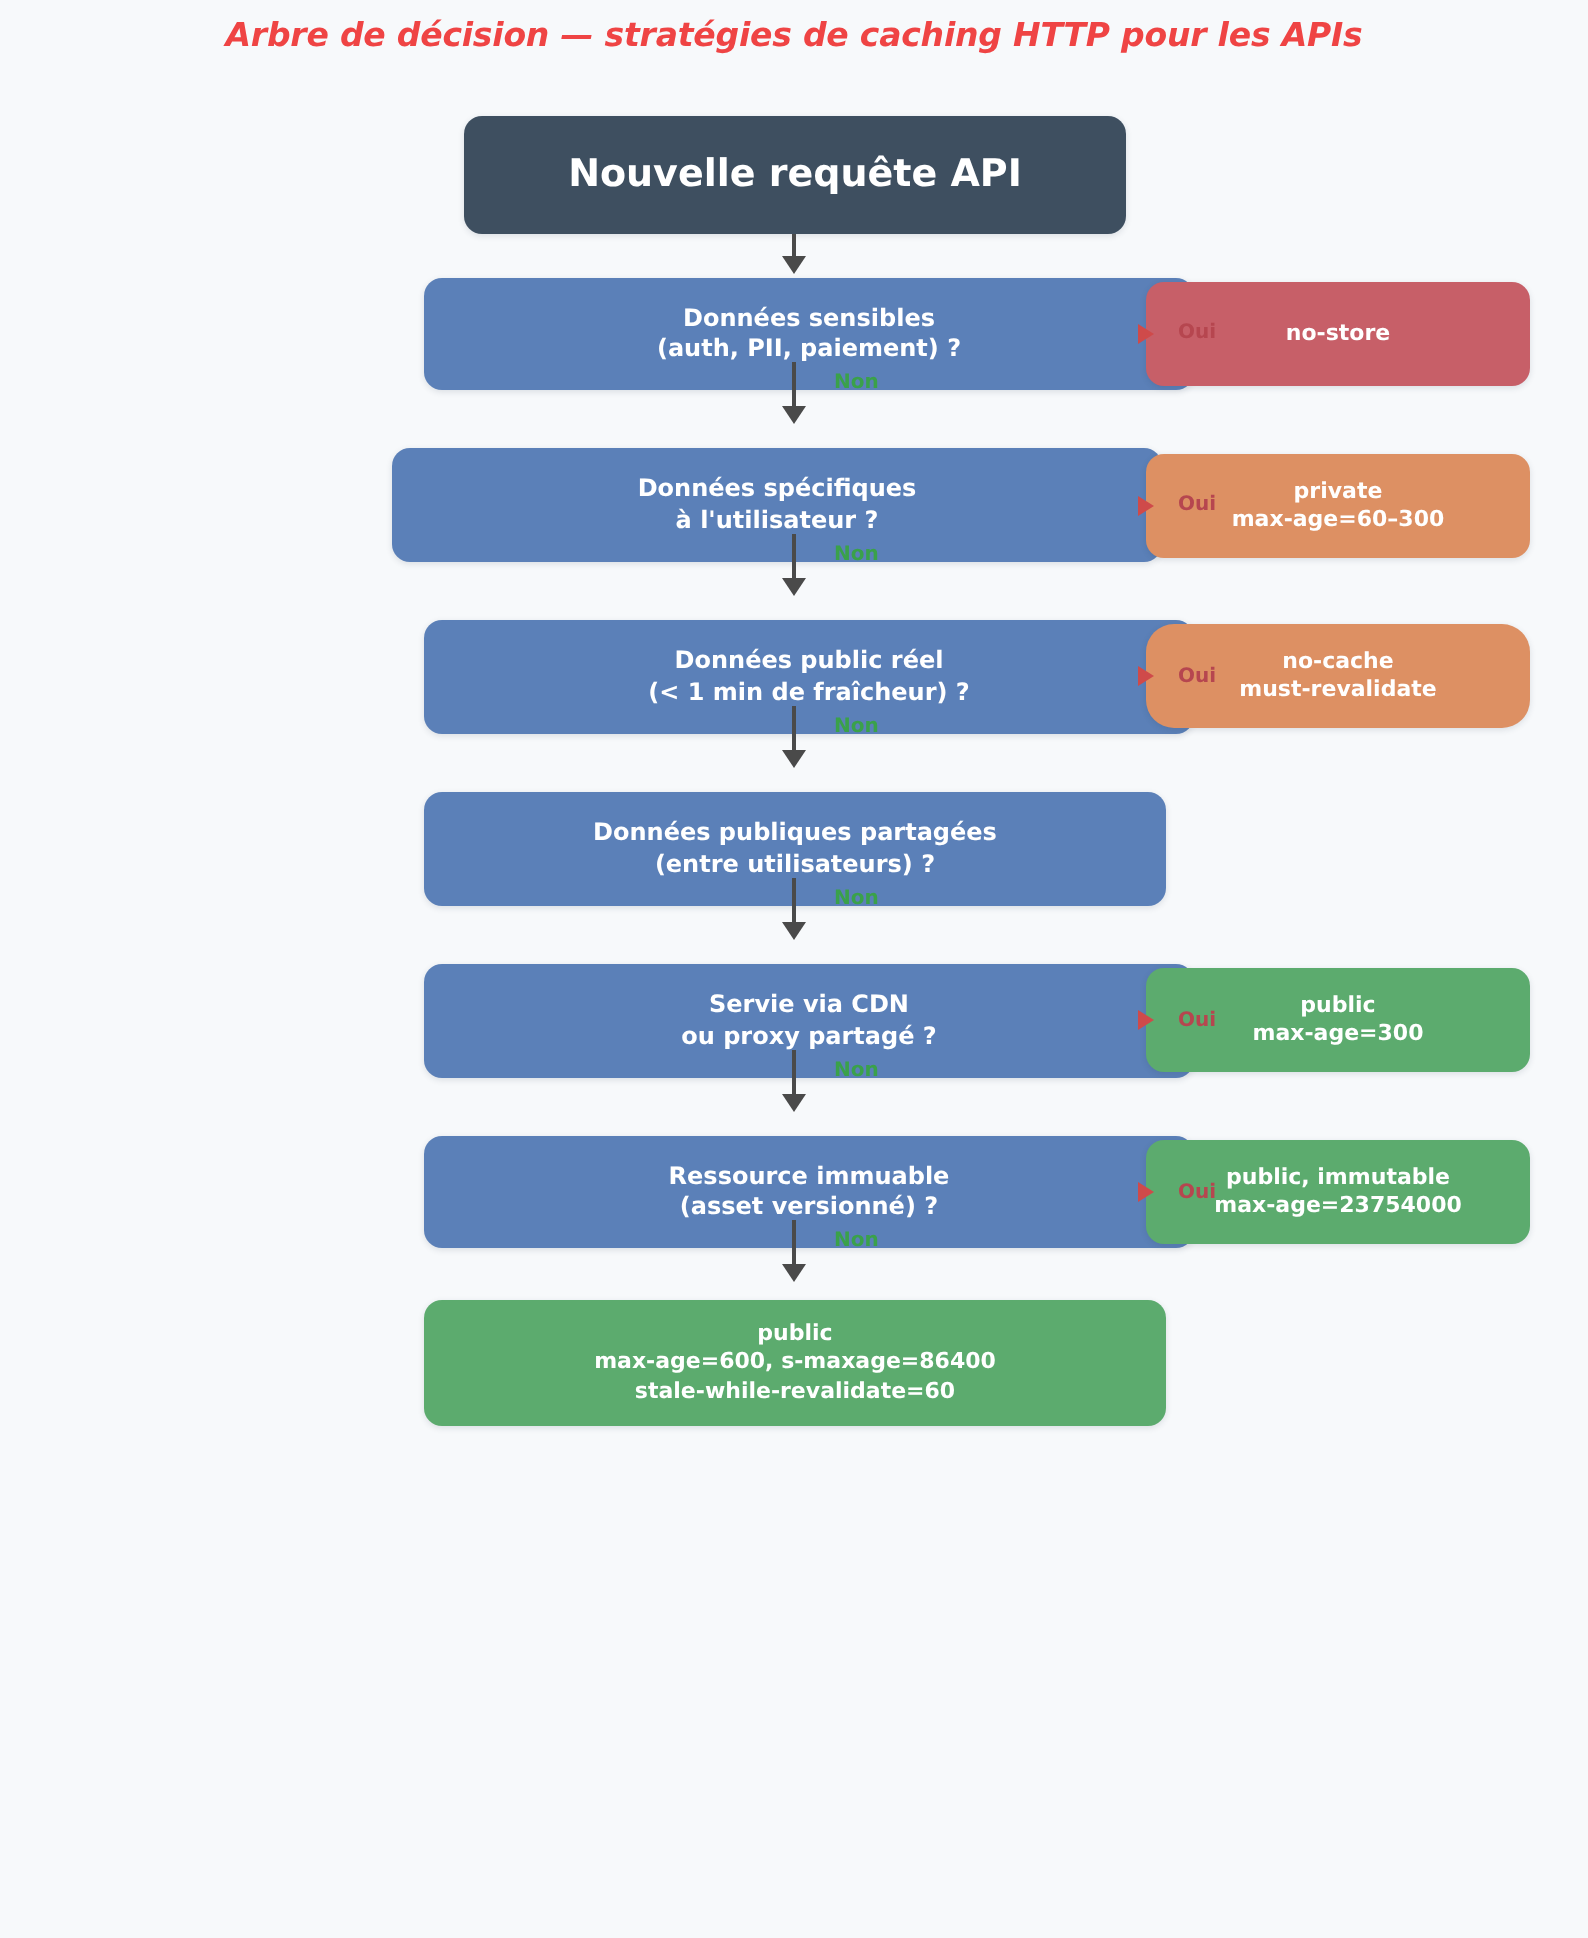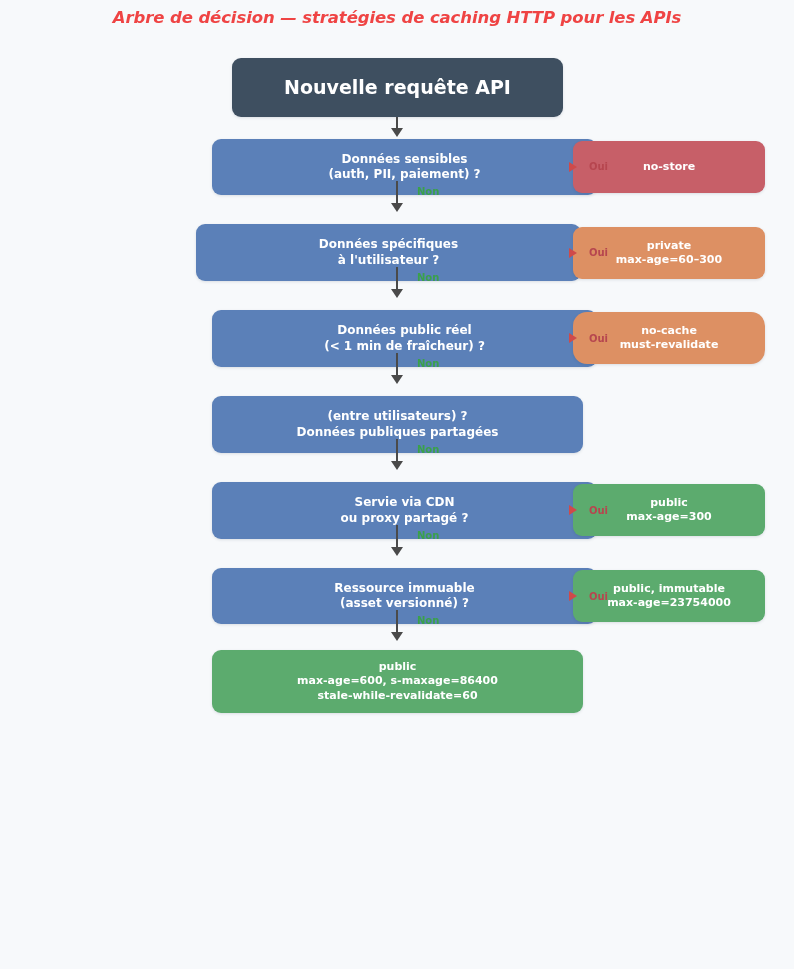--- a/index.html
+++ b/index.html
@@ -184,22 +184,22 @@
   </div>
   <div class="harrow" style="left:569px; top:333px;"></div>
   <div class="label-oui" style="left:589px; top:333px;">Oui</div>
   <div class="label-non" style="left:417px; top:358px;">Non</div>
 
   <div class="vline" style="left:396px; top:353px; height:25px;"></div>
   <div class="varrow" style="left:391px; top:375px;"></div>
 
   <div class="node node-decision" style="left:212px; top:396px; width:371px; height:57px;">
     <div class="lines">
+      <div>Données publiques partagées</div>
       <div>(entre utilisateurs) ?</div>
-      <div>Données publiques partagées</div>
     </div>
   </div>
   <div class="label-non" style="left:417px; top:444px;">Non</div>
 
   <div class="vline" style="left:396px; top:439px; height:25px;"></div>
   <div class="varrow" style="left:391px; top:461px;"></div>
 
   <div class="node node-decision" style="left:212px; top:482px; width:385px; height:57px;">
     <div class="lines">
       <div>Servie via CDN</div>

